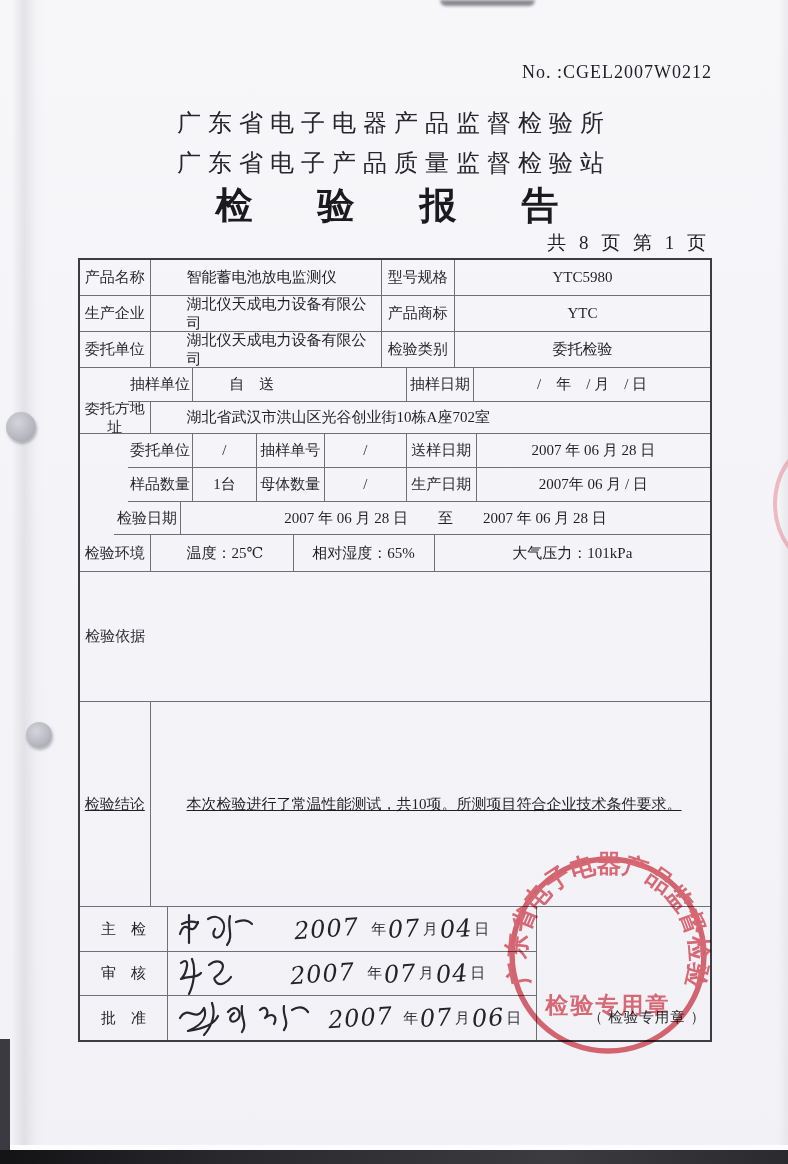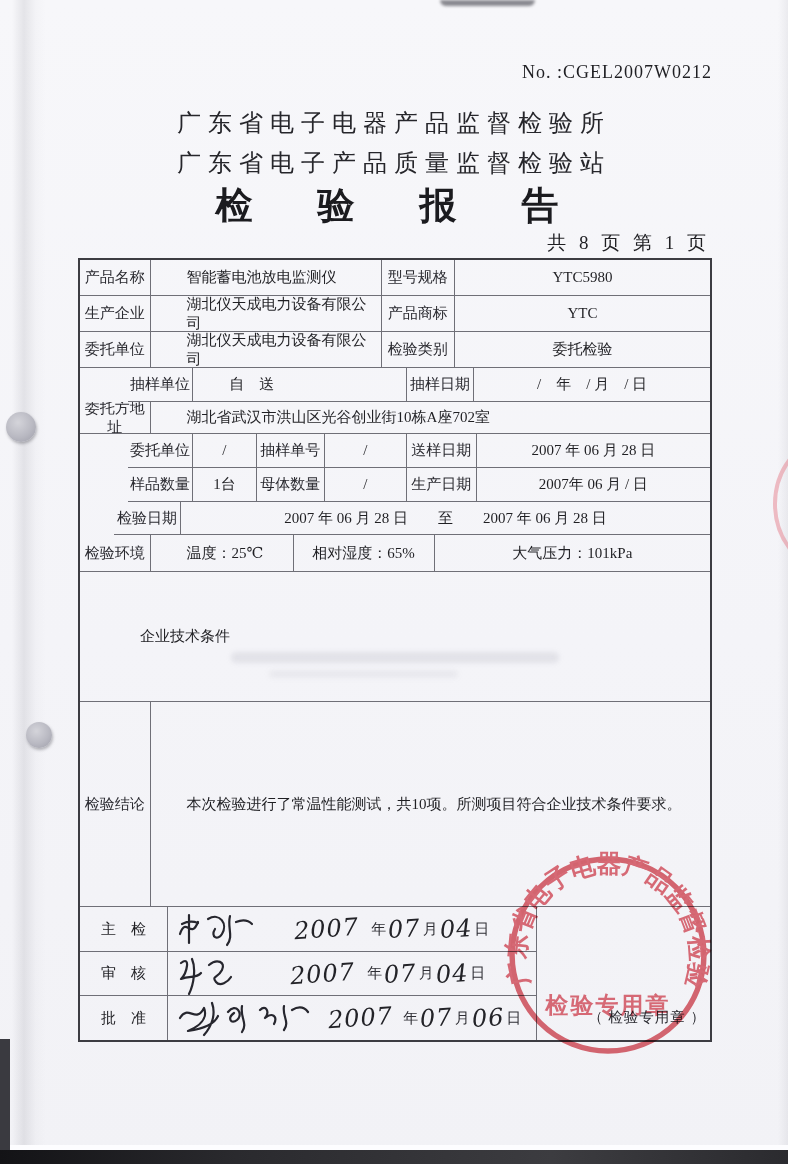--- a/index.html
+++ b/index.html
@@ -38,21 +38,21 @@
     border:2px solid #3c3c42;box-sizing:border-box;font-size:15px;}
   .trow{display:flex;box-sizing:border-box;border-bottom:1px solid #6f6f77;}
   .trow:last-child{border-bottom:none;text-align:center;}
   .cell{box-sizing:border-box;border-right:1px solid #6f6f77;display:flex;align-items:center;overflow:hidden;}
   .cell:last-child{border-right:none;}
   .lab{justify-content:center;text-align:center;color:#2a2a30;}
   .ctr{justify-content:center;text-align:center;}
   .padL{padding-left:36px;}
   .padL60{padding-left:60px;}
   .h36{height:36px;} .h34{height:34px;margin-left:48px;} .h33{height:33px;margin-left:34px;} .h32{height:32px;} .h37{height:37px;}
-  .h130{height:130px;} .h205{height:205px;} .h45{height:45px;} .h44{height:44px;}
+  .h130{height:130px;} .h205{height:205px;text-decoration:underline;} .h45{height:45px;} .h44{height:44px;}
   .w11{width:11.2%;} .w37{width:36.7%;} .w12{width:11.6%;} .w40{width:40.5%;}
   .s11{width:11.2%;} .s10{width:10.9%;} .s12{width:11.7%;} .s14{width:14.1%;} .s12b{width:12.0%;} .s40{width:40.1%;}
   .e11{width:11.2%;} .e23{width:22.7%;} .e22{width:22.4%;} .e44{width:43.7%;}
   .rest{flex:1;}
   .ghost{position:absolute;left:24%;top:62%;width:52%;height:11px;border-radius:6px;
     background:rgba(110,110,130,.13);filter:blur(2.5px);}
   .ghost2{position:absolute;left:30%;top:76%;width:30%;height:8px;border-radius:5px;
     background:rgba(110,110,130,.08);filter:blur(2.5px);}
   .rel{position:relative;}
   
@@ -149,25 +149,21 @@
     </div>
 
     <div class="trow h37">
       <div class="cell lab e11">检验环境</div>
       <div class="cell padL e23">温度：25℃</div>
       <div class="cell ctr e22">相对湿度：65%</div>
       <div class="cell ctr e44">大气压力：101kPa</div>
     </div>
 
     <div class="trow h130">
-      <div class="cell padL60 rest rel">
-        <span>企业技术条件</span>
-        <span class="ghost"></span>
-        <span class="ghost2"></span>
-      </div>
+      <div class="cell lab w11">检验依据</div>
     </div>
 
     <div class="trow h205">
       <div class="cell lab w11">检验结论</div>
       <div class="cell padL rest">本次检验进行了常温性能测试，共10项。所测项目符合企业技术条件要求。</div>
     </div>
 
     <div class="trow" style="height:133px;">
       <div class="sig-left" style="border-right:1px solid #6f6f77;box-sizing:border-box;">
 

